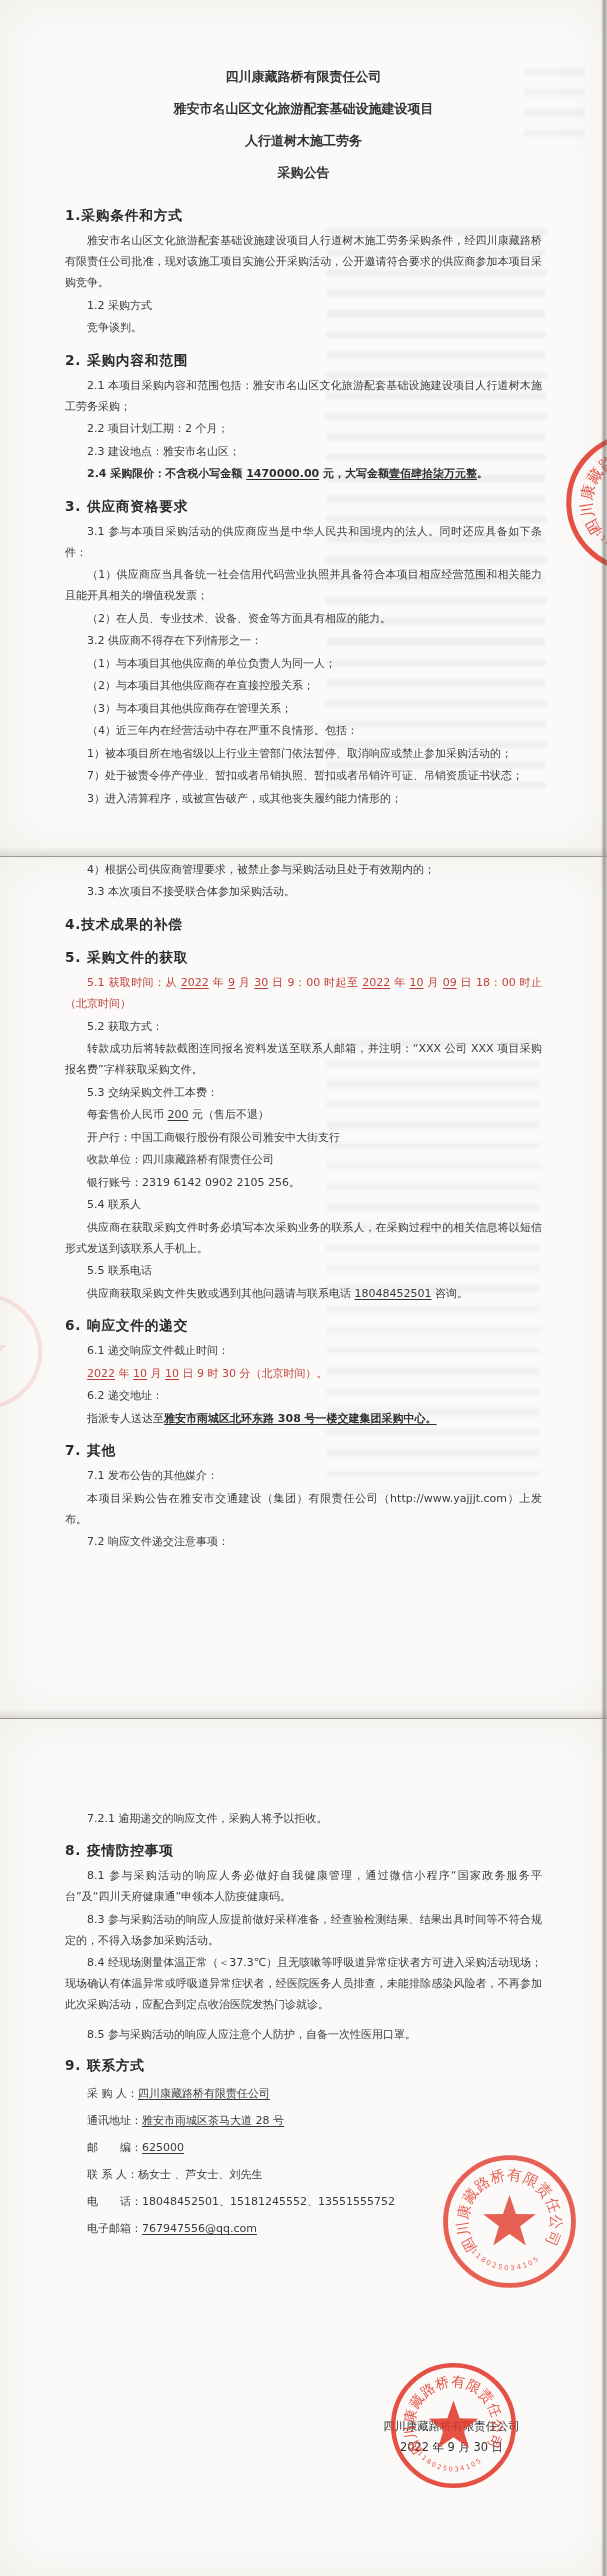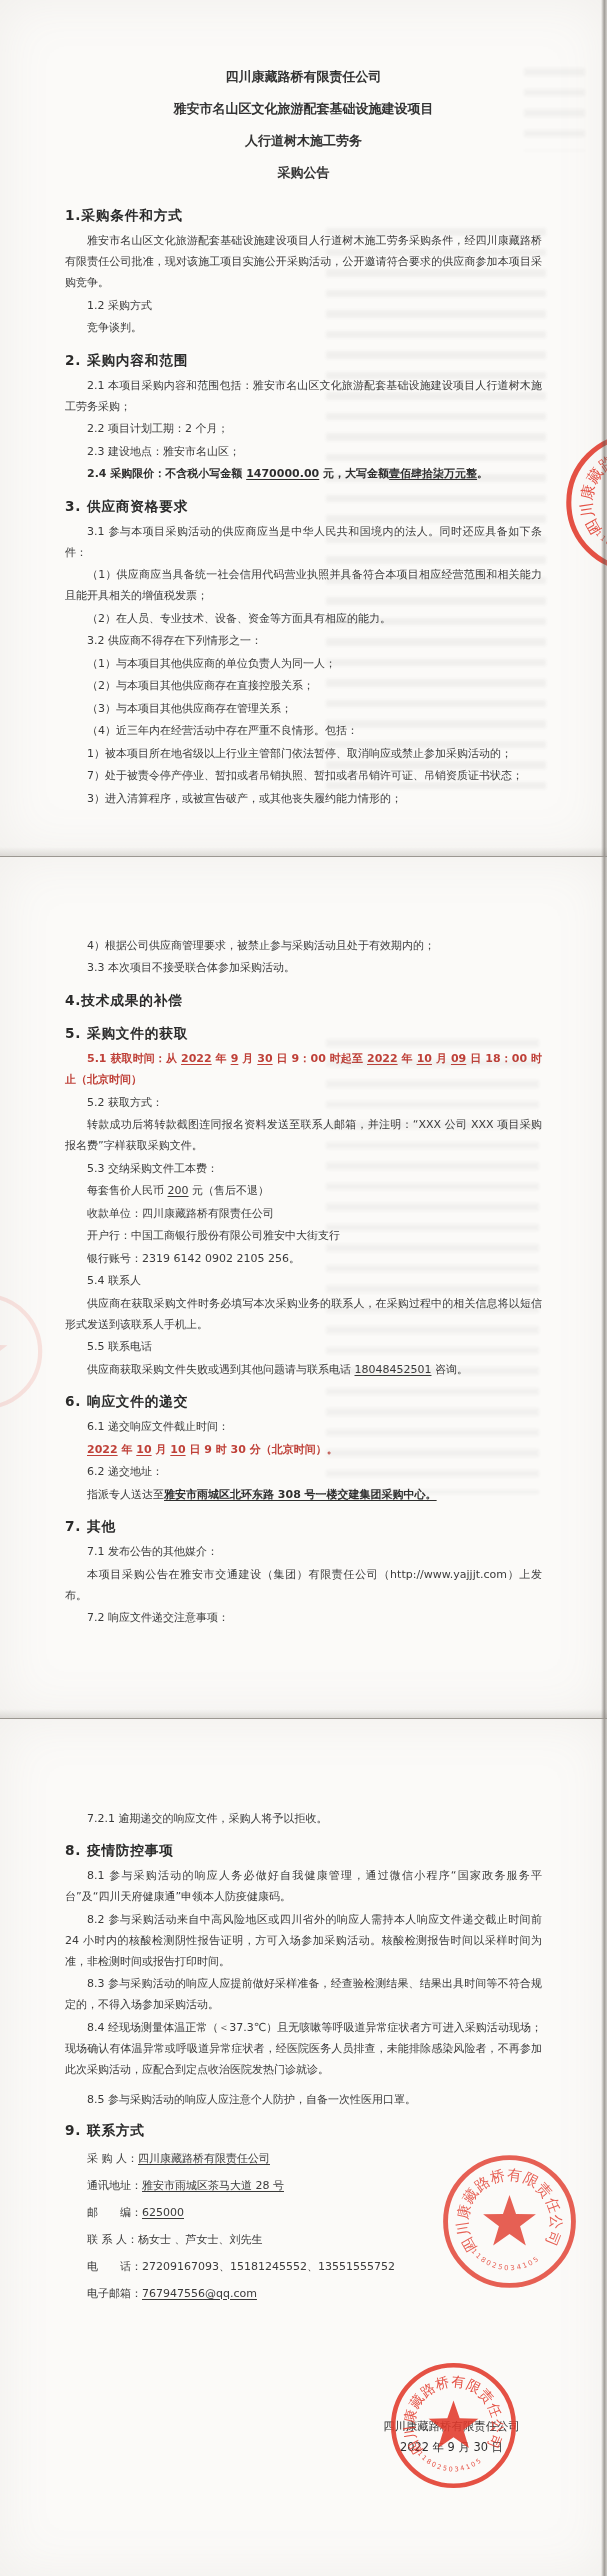--- a/index.html
+++ b/index.html
@@ -9,30 +9,30 @@
         box-shadow:inset 0 0 53px rgba(150,140,128,.10);}
   #page1{top:0;height:856px;}
   #page2{top:856px;height:861px;border-top:1.5px solid #9b9791;}
   #page3{top:1718px;height:858px;border-top:1.5px solid #9b9791;}
   #page1::after,#page2::after{content:'';position:absolute;left:0;right:0;bottom:0;height:9px;
         background:linear-gradient(to bottom,rgba(255,255,255,0),rgba(125,120,112,.20));}
   .scan-edge{position:absolute;top:0;right:0;width:6px;height:100%;pointer-events:none;
         background:linear-gradient(to right,rgba(0,0,0,0),rgba(92,87,80,.55) 55%,rgba(150,145,138,.35));}
   .content{padding:0 65px;}
   #page1 .content{padding-top:61px;}
-  #page2 .content{padding-top:76px;}
+  #page2 .content{}
   #page3 .content{padding-top:87px;}
   .t{text-align:center;font-size:13px;font-weight:600;line-height:32px;color:#333;}
   .h{font-size:13.7px;font-weight:bold;margin:10.6px 0 3px;color:#2b2b2b;letter-spacing:0.8px;line-height:23px;}
   .p{font-size:11px;line-height:21px;margin:1.5px 0;text-indent:2em;text-align:justify;}
   .contact{margin:6px 0;}
   .mt12{margin-top:9px;}
   .b{font-weight:bold;color:#2f2f2f;}
   .u{text-decoration:underline;text-underline-offset:2.3px;margin-top:16px;}
-  .red{color:#bf4038;font-weight:bold;}
+  .red{color:#bf4038;}
   .ghost{position:absolute;opacity:.06;filter:blur(1.5px);pointer-events:none;
         background:repeating-linear-gradient(to bottom,#555 0 7.6px,transparent 7.6px 20.5px);}
   .stamp{position:absolute;color:#e23a2c;opacity:.88;pointer-events:none;}
   .stamp.faint{opacity:.12;}
   .sig{position:absolute;left:334px;top:697px;width:235px;text-align:center;color:#2f2f2f;}
   .sig-company{font-size:11.4px;line-height:20px;}
   .sig-date{font-size:11.4px;line-height:20px;margin-top:1px;}
 </style>
 </head>
 <body>
@@ -97,22 +97,22 @@
       <p class="p">3.3 本次项目不接受联合体参加采购活动。</p>
 
       <h2 class="h">4.技术成果的补偿</h2>
 
       <h2 class="h">5. 采购文件的获取</h2>
       <p class="p red"><span>5.1 获取时间：从 </span><span class="u">2022</span><span> 年 </span><span class="u">9</span><span> 月 </span><span class="u">30</span><span> 日 9：00 时起至 </span><span class="u">2022</span><span> 年 </span><span class="u">10</span><span> 月 </span><span class="u">09</span><span> 日 18：00 时止（北京时间）</span></p>
       <p class="p">5.2 获取方式：</p>
       <p class="p">转款成功后将转款截图连同报名资料发送至联系人邮箱，并注明：“XXX 公司 XXX 项目采购报名费”字样获取采购文件。</p>
       <p class="p">5.3 交纳采购文件工本费：</p>
       <p class="p"><span>每套售价人民币 </span><span class="u">200</span><span> 元（售后不退）</span></p>
+      <p class="p">开户行：中国工商银行股份有限公司雅安中大街支行</p>
       <p class="p">收款单位：四川康藏路桥有限责任公司</p>
-      <p class="p">开户行：中国工商银行股份有限公司雅安中大街支行</p>
       <p class="p">银行账号：2319 6142 0902 2105 256。</p>
       <p class="p">5.4 联系人</p>
       <p class="p">供应商在获取采购文件时务必填写本次采购业务的联系人，在采购过程中的相关信息将以短信形式发送到该联系人手机上。</p>
       <p class="p">5.5 联系电话</p>
       <p class="p"><span>供应商获取采购文件失败或遇到其他问题请与联系电话 </span><span class="u">18048452501</span><span> 咨询。</span></p>
 
       <h2 class="h">6. 响应文件的递交</h2>
       <p class="p">6.1 递交响应文件截止时间：</p>
       <p class="p red"><span class="u">2022</span><span> 年 </span><span class="u">10</span><span> 月 </span><span class="u">10</span><span> 日 9 时 30 分（北京时间）。</span></p>
       <p class="p">6.2 递交地址：</p>
@@ -130,31 +130,30 @@
     </svg>
     <div class="scan-edge"></div>
   </div>
 
   <div class="page" id="page3">
     <div class="content">
       <p class="p">7.2.1 逾期递交的响应文件，采购人将予以拒收。</p>
 
       <h2 class="h">8. 疫情防控事项</h2>
       <p class="p">8.1 参与采购活动的响应人务必做好自我健康管理，通过微信小程序“国家政务服务平台”及“四川天府健康通”申领本人防疫健康码。</p>
-      <p class="p">8.2 参与采购活动来自中高风险地区或四川省外的响应人需持本人响应文件递交截止时间前 24 小时内的核酸检测阴性报告证明，方可入场参加采购活动。核酸检测报告时间以采样时间为准，非检测时间或报告打印时间。</p>
       <p class="p">8.3 参与采购活动的响应人应提前做好采样准备，经查验检测结果、结果出具时间等不符合规定的，不得入场参加采购活动。</p>
       <p class="p">8.4 经现场测量体温正常（＜37.3℃）且无咳嗽等呼吸道异常症状者方可进入采购活动现场；现场确认有体温异常或呼吸道异常症状者，经医院医务人员排查，未能排除感染风险者，不再参加此次采购活动，应配合到定点收治医院发热门诊就诊。</p>
       <p class="p mt12">8.5 参与采购活动的响应人应注意个人防护，自备一次性医用口罩。</p>
 
       <h2 class="h mt12">9. 联系方式</h2>
       <p class="p contact"><span>采 购 人：</span><span class="u">四川康藏路桥有限责任公司</span></p>
       <p class="p contact"><span>通讯地址：</span><span class="u">雅安市雨城区茶马大道 28 号</span></p>
       <p class="p contact"><span>邮　　编：</span><span class="u">625000</span></p>
       <p class="p contact"><span>联 系 人：</span><span>杨女士 、芦女士、刘先生</span></p>
-      <p class="p contact"><span>电　　话：</span><span>27209167093、15181245552、13551555752</span></p>
+      <p class="p contact"><span>电　　话：</span><span>18048452501、15181245552、13551555752</span></p>
       <p class="p contact"><span>电子邮箱：</span><span class="u">767947556@qq.com</span></p>
     </div>
 
     <div class="sig">
       <div class="sig-company">四川康藏路桥有限责任公司</div>
       <div class="sig-date">2022 年 9 月 30 日</div>
     </div>
 
     <svg class="stamp" style="left:440px;top:433px;width:139px;height:139px;opacity:.8;" viewBox="0 0 200 200">
       <defs>

